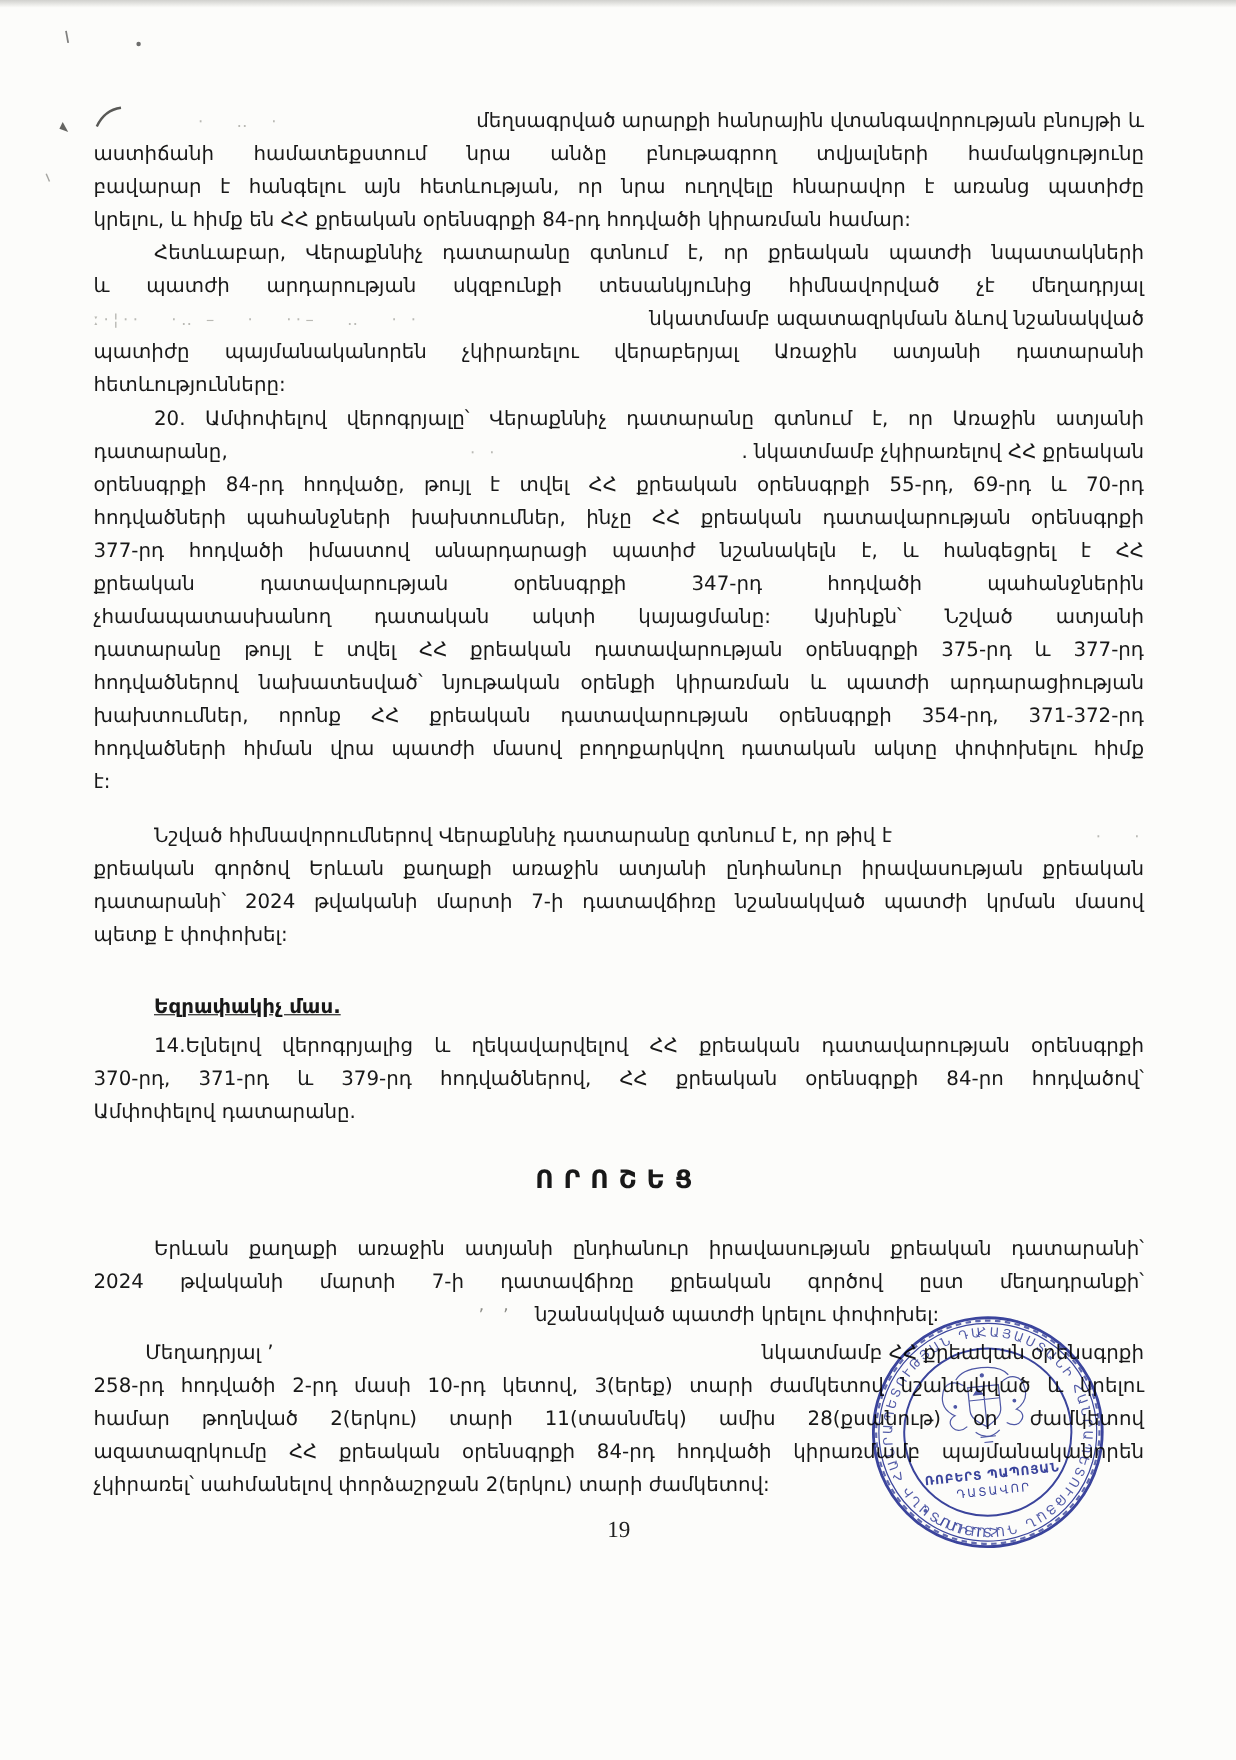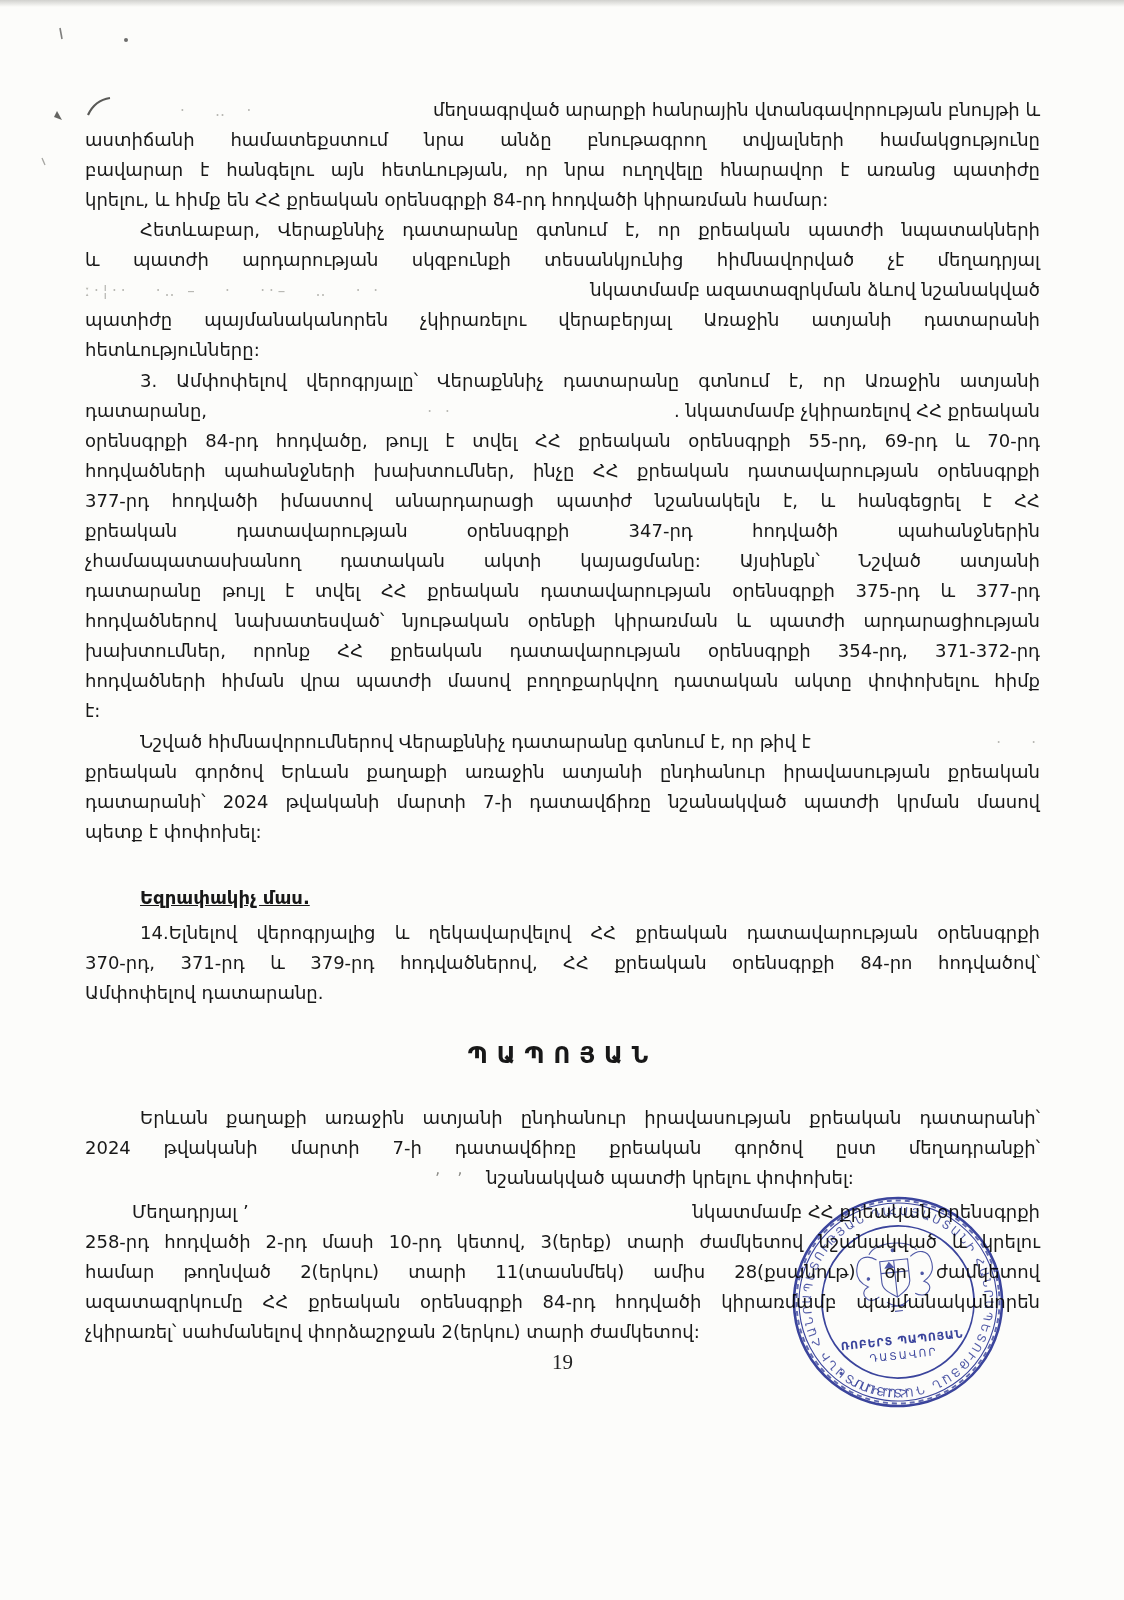--- a/index.html
+++ b/index.html
@@ -31,25 +31,25 @@
   .lead-marks { color:#8d8d88; font-size:16px; letter-spacing:6px; }
   .heading-closing {
     font-weight:bold; text-decoration:underline;
     margin-left:55px; margin-top:36px; height:30px;
   }
   .p5-start { margin-top:5px; }
   .decision-heading {
     text-align:center; font-weight:bold; font-size:23px;
     letter-spacing:9px; margin-top:30px; height:34px; line-height:34px;
   }
-  .mt2{margin-top:0;} .mt1{margin-top:1px;} .mt9{margin-top:1px;}
+  .mt2{margin-top:0;} .mt1{margin-top:1px;} .mt9{margin-top:19px;}
   .mt31{margin-top:31px;} .mt4{margin-top:4px;}
   .offset-line { padding-left:350px; display:flex; gap:18px; align-items:baseline; }
   .page-number {
-    text-align:center;
+    margin-top:10px; text-align:center;
     font-family:"Liberation Serif", serif; font-size:21px; color:#222;
   }
   .stamp {
     position:absolute; left:788px; top:1192px; width:220px; height:220px;
     transform:rotate(-6deg); opacity:.93; pointer-events:none;
     mix-blend-mode:multiply;
   }
   .pen-marks { position:absolute; left:30px; top:10px; pointer-events:none; }
 </style>
 </head>
@@ -82,21 +82,21 @@
       <div class="line jl">և պատժի արդարության սկզբունքի տեսանկյունից հիմնավորված չէ մեղադրյալ</div>
       <div class="line flexline">
         <span class="residue">ː·¦··   ·‥ –   ·   ··–   ‥   · ·</span>
         <span>նկատմամբ ազատազրկման ձևով նշանակված</span>
       </div>
       <div class="line jl">պատիժը պայմանականորեն չկիրառելու վերաբերյալ Առաջին ատյանի դատարանի</div>
       <div class="line ll">հետևությունները:</div>
     </div>
 
     <div>
-      <div class="line jl ind mt1">3. Ամփոփելով վերոգրյալը՝ Վերաքննիչ դատարանը գտնում է, որ Առաջին ատյանի</div>
+      <div class="line jl ind mt1">20. Ամփոփելով վերոգրյալը՝ Վերաքննիչ դատարանը գտնում է, որ Առաջին ատյանի</div>
       <div class="line flexline">
         <span>դատարանը,</span>
         <span class="residue">· ·</span>
         <span>. նկատմամբ չկիրառելով ՀՀ քրեական</span>
       </div>
       <div class="line jl">օրենսգրքի 84-րդ հոդվածը, թույլ է տվել ՀՀ քրեական օրենսգրքի 55-րդ, 69-րդ և 70-րդ</div>
       <div class="line jl">հոդվածների պահանջների խախտումներ, ինչը ՀՀ քրեական դատավարության օրենսգրքի</div>
       <div class="line jl">377-րդ հոդվածի իմաստով անարդարացի պատիժ նշանակելն է, և հանգեցրել է ՀՀ</div>
       <div class="line jl">քրեական դատավարության օրենսգրքի 347-րդ հոդվածի պահանջներին</div>
       <div class="line jl">չհամապատասխանող դատական ակտի կայացմանը: Այսինքն՝ Նշված ատյանի</div>
@@ -118,21 +118,21 @@
     </div>
 
     <div class="heading-closing">Եզրափակիչ մաս.</div>
 
     <div>
       <div class="line jl ind p5-start">14.Ելնելով վերոգրյալից և ղեկավարվելով ՀՀ քրեական դատավարության օրենսգրքի</div>
       <div class="line jl">370-րդ, 371-րդ և 379-րդ հոդվածներով, ՀՀ քրեական օրենսգրքի 84-րո հոդվածով՝</div>
       <div class="line ll">Ամփոփելով դատարանը.</div>
     </div>
 
-    <div class="decision-heading">ՊԱՊՈՅԱՆ</div>
+    <div class="decision-heading">ՈՐՈՇԵՑ</div>
 
     <div>
       <div class="line jl ind mt31">Երևան քաղաքի առաջին ատյանի ընդհանուր իրավասության քրեական դատարանի՝</div>
       <div class="line jl">2024 թվականի մարտի 7-ի դատավճիռը քրեական գործով ըստ մեղադրանքի՝</div>
       <div class="line offset-line">
         <span class="lead-marks">՚ ՚</span>
         <span>նշանակված պատժի կրելու փոփոխել:</span>
       </div>
     </div>
 

